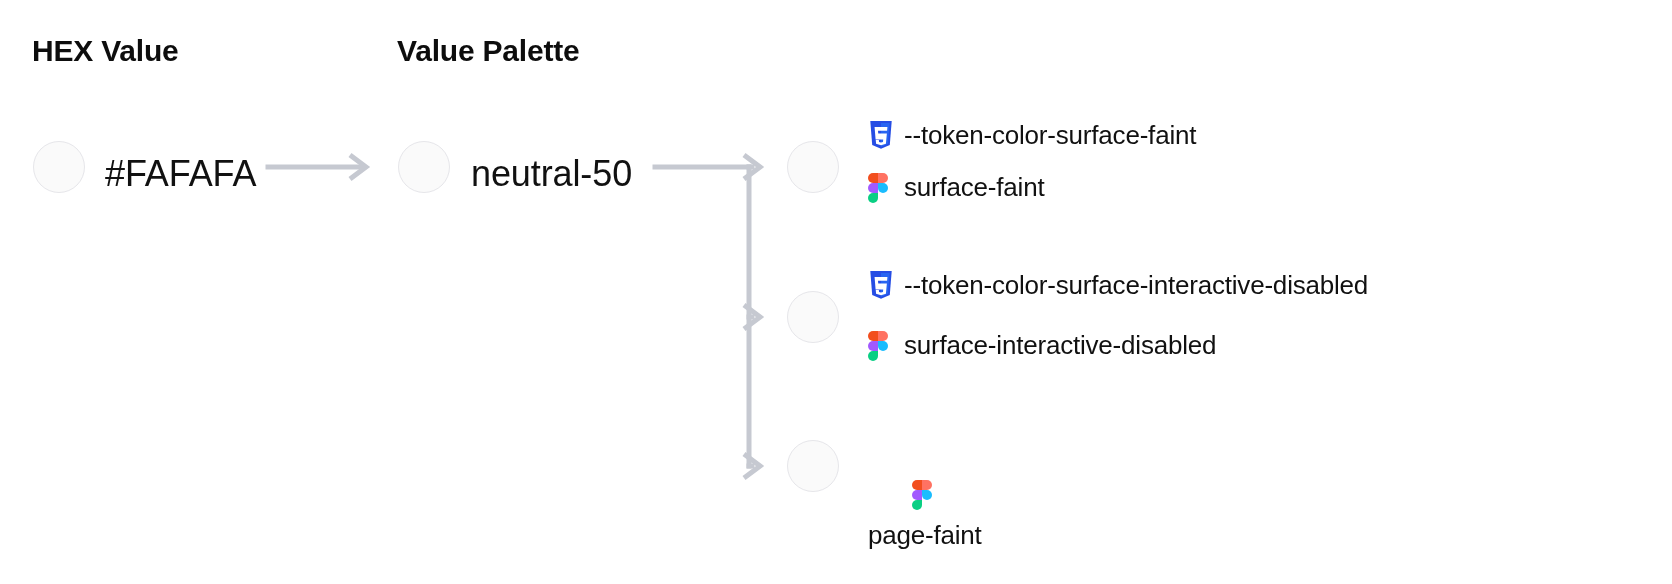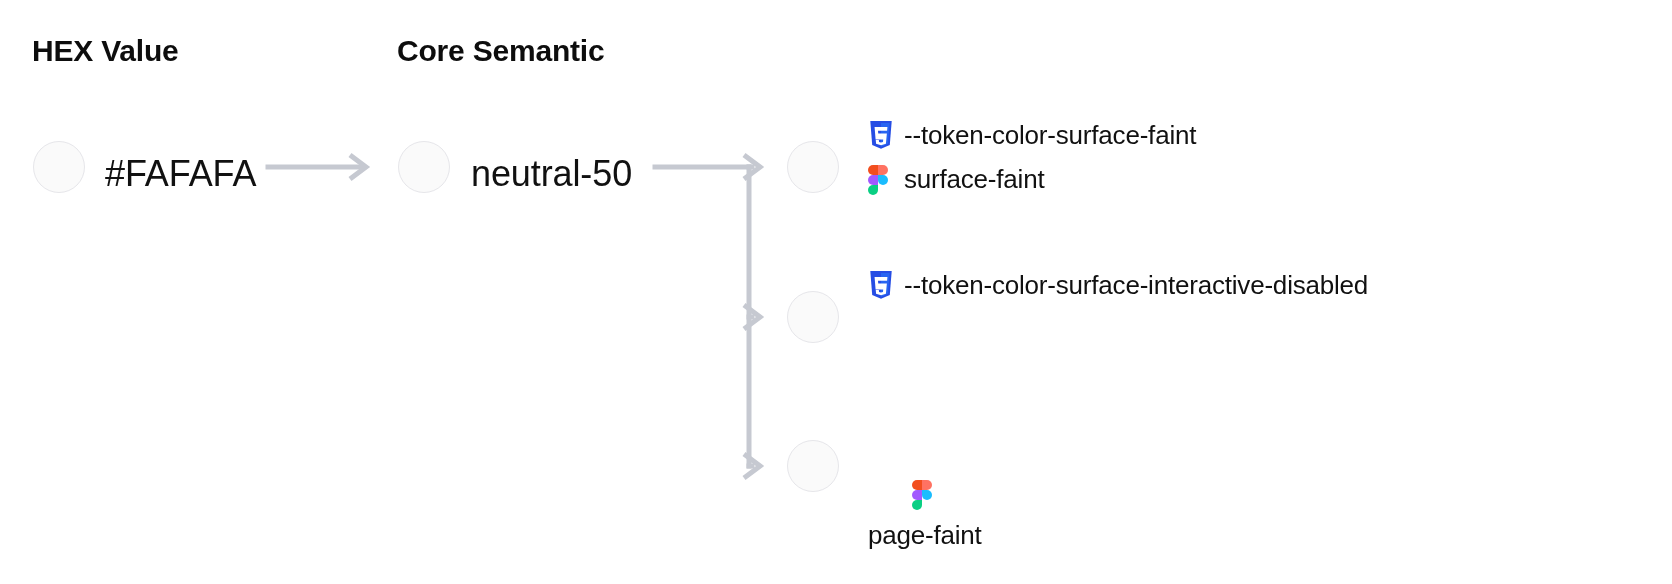--- a/index.html
+++ b/index.html
@@ -89,21 +89,21 @@
     pointer-events: none;
   }
 </style>
 </head>
 <body>
 
 <div id="canvas">
 
   <div id="header-hex" class="col-header">HEX Value</div>
 
-  <div id="header-core" class="col-header">Core Semantic</div>
+  <div id="header-core" class="col-header">Value Palette</div>
 
 
   <svg id="connectors" viewBox="0 0 1672 584" width="1672" height="584" fill="none" xmlns="http://www.w3.org/2000/svg">
     <g stroke="#C6C9D1" stroke-width="5" stroke-linecap="square" fill="none">
 
       <line x1="268" y1="167" x2="360" y2="167"></line>
       <polyline points="350,155 366,167 350,179" stroke-width="5" stroke-linejoin="miter" stroke-linecap="butt"></polyline>
 
       <line x1="655" y1="167" x2="749" y2="167"></line>
       <line x1="749" y1="167" x2="749" y2="466"></line>
@@ -131,21 +131,21 @@
     <span class="icon-box">
       <svg viewBox="0 0 24 28" width="26" height="30" xmlns="http://www.w3.org/2000/svg">
         <path d="M2 0h20l-1.8 22.3L12 26l-8.2-3.7z" fill="#264DE4"></path>
         <path d="M12 1.9v22.3l6.6-3 1.5-19.3z" fill="#2965F1"></path>
         <path d="M6 5.6h12l-.3 3.4H9.2l.23 2.6h8.05l-.9 9.6L12 22.7l-4.6-1.5-.3-3.5h2.9l.16 1.8 1.84.6 1.86-.6.2-2.3H6.96z" fill="#FFFFFF"></path>
       </svg>
     </span>
     <span class="token-text">--token-color-surface-faint</span>
   </div>
 
-  <div class="token-line" style="left:868px; top:164px;">
+  <div class="token-line" style="left:868px; top:172px;">
     <span class="icon-box">
       <svg viewBox="0 0 20 30" width="20" height="30" xmlns="http://www.w3.org/2000/svg">
         <path d="M5 0h5v10H5a5 5 0 010-10z" fill="#F24E1E"></path>
         <path d="M10 0h5a5 5 0 010 10h-5z" fill="#FF7262"></path>
         <path d="M5 10h5v10H5a5 5 0 010-10z" fill="#A259FF"></path>
         <path d="M10 10h5a5 5 0 110 10 5 5 0 01-5-5z" fill="#1ABCFE"></path>
         <path d="M5 20h5v5a5 5 0 11-5-5z" fill="#0ACF83"></path>
       </svg>
     </span>
     <span class="token-text">surface-faint</span>
@@ -157,20 +157,32 @@
     <span class="icon-box">
       <svg viewBox="0 0 24 28" width="26" height="30" xmlns="http://www.w3.org/2000/svg">
         <path d="M2 0h20l-1.8 22.3L12 26l-8.2-3.7z" fill="#264DE4"></path>
         <path d="M12 1.9v22.3l6.6-3 1.5-19.3z" fill="#2965F1"></path>
         <path d="M6 5.6h12l-.3 3.4H9.2l.23 2.6h8.05l-.9 9.6L12 22.7l-4.6-1.5-.3-3.5h2.9l.16 1.8 1.84.6 1.86-.6.2-2.3H6.96z" fill="#FFFFFF"></path>
       </svg>
     </span>
     <span class="token-text">--token-color-surface-interactive-disabled</span>
   </div>
 
+  <div class="token-line" style="left:868px; top:330px;">
+    <span class="icon-box">
+      <svg viewBox="0 0 20 30" width="20" height="30" xmlns="http://www.w3.org/2000/svg">
+        <path d="M5 0h5v10H5a5 5 0 010-10z" fill="#F24E1E"></path>
+        <path d="M10 0h5a5 5 0 010 10h-5z" fill="#FF7262"></path>
+        <path d="M5 10h5v10H5a5 5 0 010-10z" fill="#A259FF"></path>
+        <path d="M10 10h5a5 5 0 110 10 5 5 0 01-5-5z" fill="#1ABCFE"></path>
+        <path d="M5 20h5v5a5 5 0 11-5-5z" fill="#0ACF83"></path>
+      </svg>
+    </span>
+    <span class="token-text">surface-interactive-disabled</span>
+  </div>
 
   <div class="swatch" id="swatch-sem-2" style="left:787px; top:440px; background:#FAFAFA;"></div>
 
 
   <div class="token-line" style="left:868px; top:480px;flex-direction:column;">
     <span class="icon-box">
       <svg viewBox="0 0 20 30" width="20" height="30" xmlns="http://www.w3.org/2000/svg">
         <path d="M5 0h5v10H5a5 5 0 010-10z" fill="#F24E1E"></path>
         <path d="M10 0h5a5 5 0 010 10h-5z" fill="#FF7262"></path>
         <path d="M5 10h5v10H5a5 5 0 010-10z" fill="#A259FF"></path>

